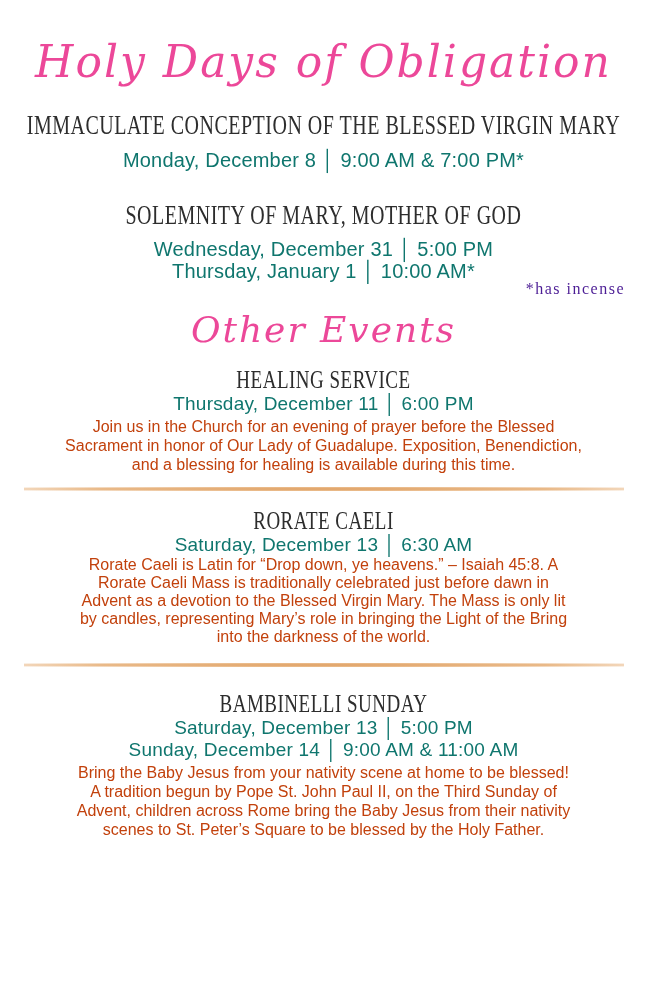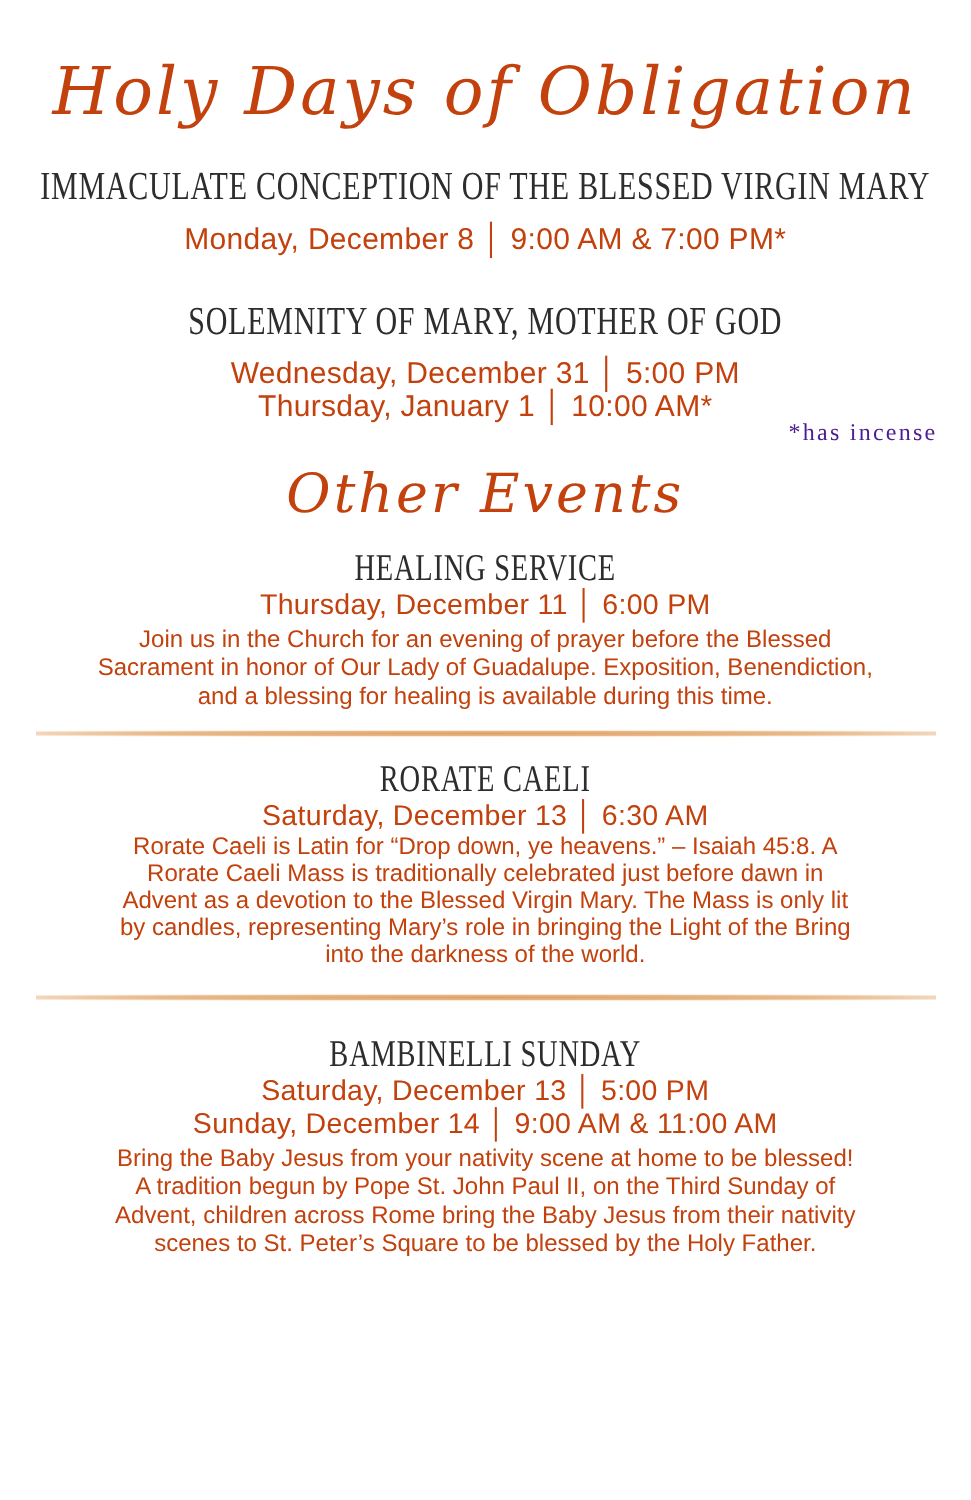--- a/index.html
+++ b/index.html
@@ -16,21 +16,21 @@
     overflow: hidden;
     text-align: center;
     font-family: "Liberation Sans", sans-serif;
     color: #303030;
   }
   
   .script-heading {
     font-family: "DejaVu Serif", serif;
     font-style: italic;
     font-weight: 400;
-    color: #c2410c;
+    color: #ec4899;
     letter-spacing: 2px;
   }
   #main-title {
     padding-top: 26px;
     font-size: 44px;
     line-height: 72px;
   }
   #other-events-title {
     margin-top: 4px;
     font-size: 36px;
@@ -49,21 +49,21 @@
     line-height: 30px;
   }
   .ev-heading {
     font-size: 19px;
     line-height: 26px;
   }
   
   .time-line {
     font-size: 20px;
     line-height: 23px;
-    color: #c2410c;
+    color: #0f766e;
     letter-spacing: 0.2px;
   }
   
   .desc-line {
     font-size: 16px;
     line-height: 19px;
     color: #c2410c;
   }
   
   #ic-title   { margin-top: 12px; }

